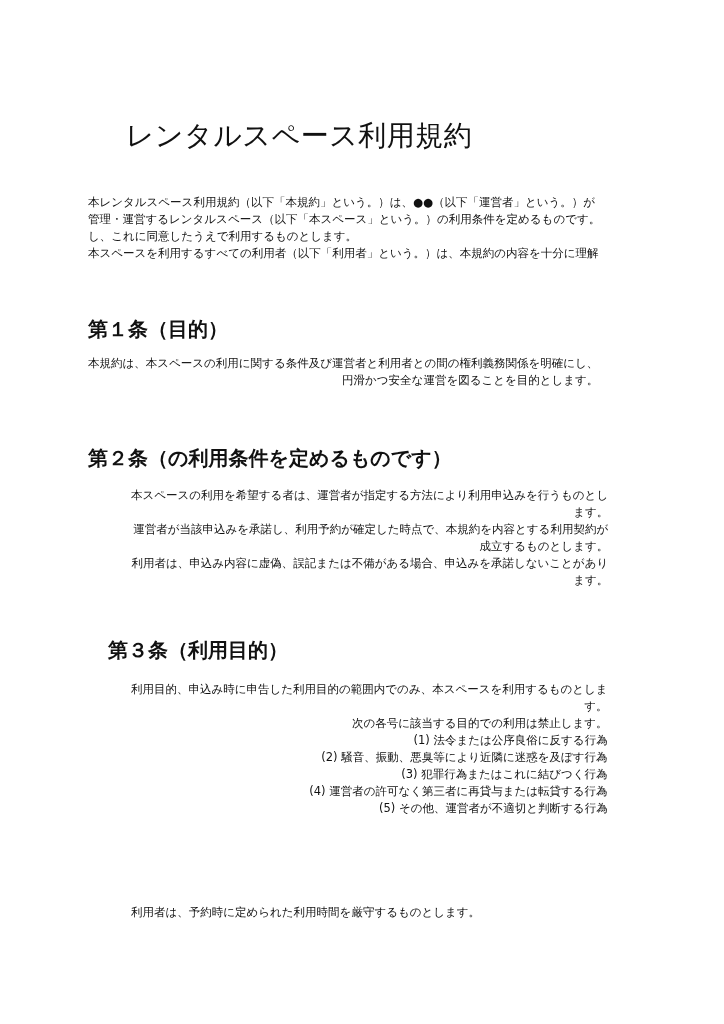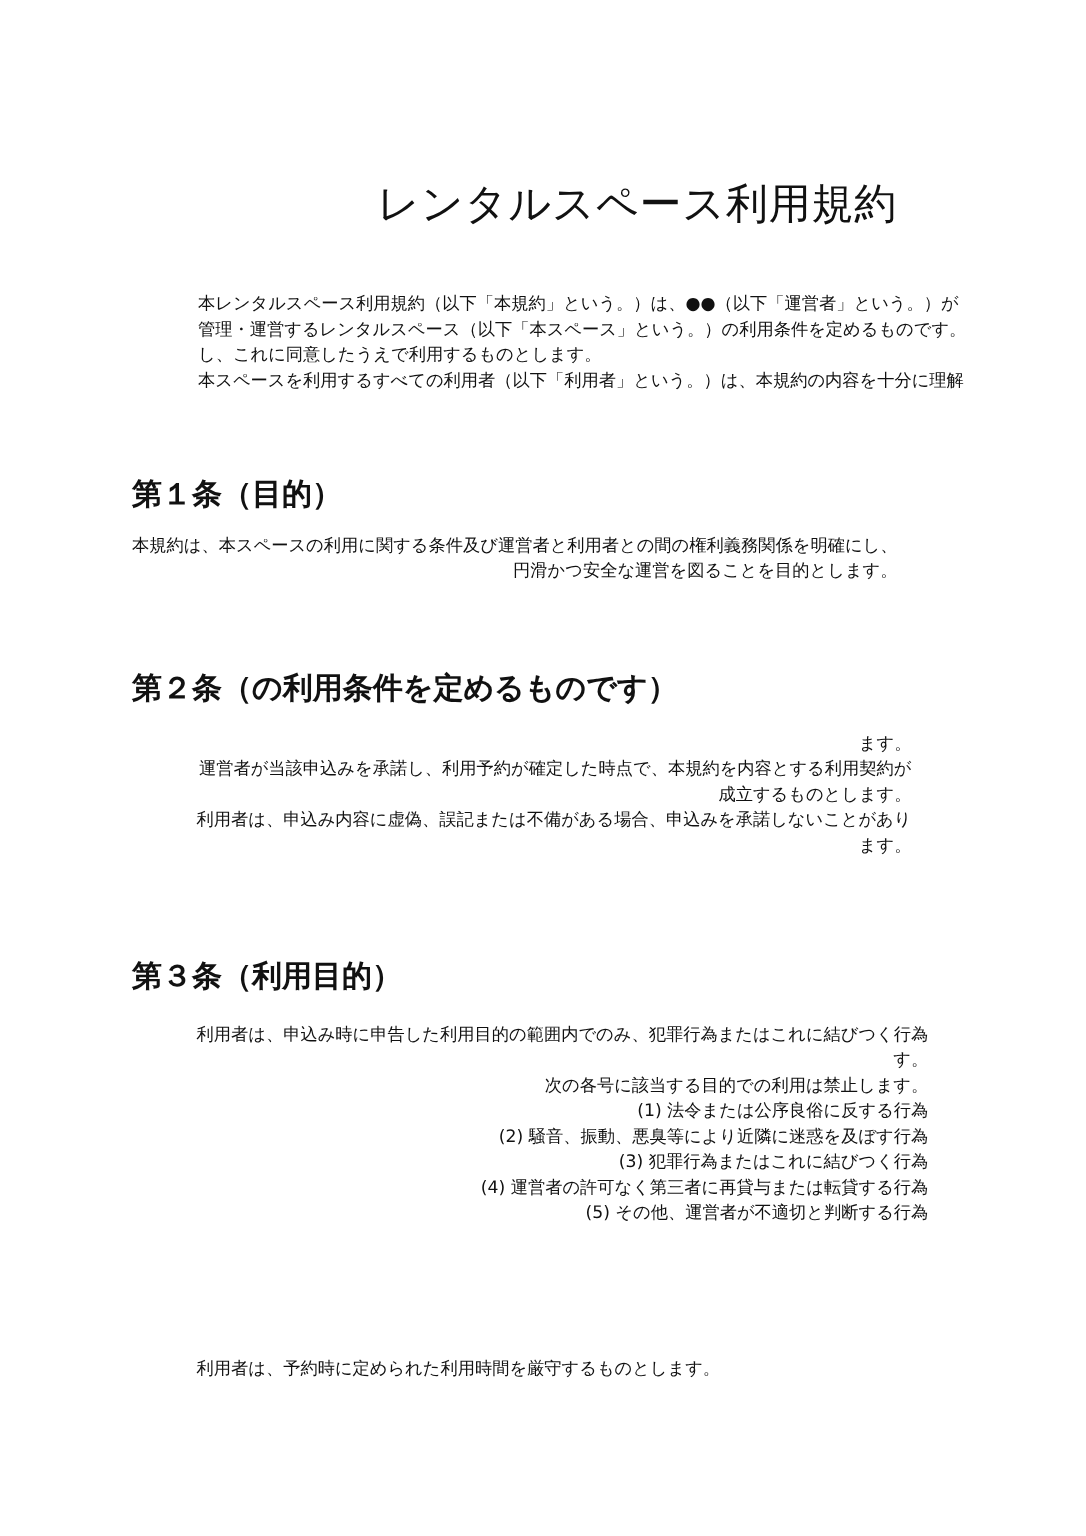--- a/index.html
+++ b/index.html
@@ -16,32 +16,31 @@
     }
     .page {
       position: absolute;
       left: 0; top: 0;
       width: 724px; height: 1024px;
     }
     .title {
       position: absolute;
       left: 0; width: 598px;
       top: 116px;
-      text-align: right;
+      text-align: center;
       font-size: 28px;
       font-weight: normal;
       letter-spacing: 0.5px;
       line-height: 40px;
     }
     .intro {
       position: absolute;
       left: 88px;
       top: 194px;
       width: 560px;
-      margin-left: 44px;
     }
     .line {
       display: block;
       font-size: 11.5px;
       line-height: 17px;
       white-space: nowrap;
     }
     .heading {
       position: absolute;
       left: 88px;
@@ -73,30 +72,31 @@
   </div>
 
   <h2 class="heading" style="top:315px;">第１条（目的）</h2>
   <div class="body-block indent0" style="top:355px;">
     <span class="line">本規約は、本スペースの利用に関する条件及び運営者と利用者との間の権利義務関係を明確にし、</span>
     <span class="line">円滑かつ安全な運営を図ることを目的とします。</span>
   </div>
 
   <h2 class="heading" style="top:444px;">第２条（の利用条件を定めるものです）</h2>
   <div class="body-block indent1" style="top:487px;">
+    <span class="line">本スペースの利用を希望する者は、運営者が指定する方法により利用申込みを行うものとし</span>
     <span class="line">ます。</span>
     <span class="line">運営者が当該申込みを承諾し、利用予約が確定した時点で、本規約を内容とする利用契約が</span>
     <span class="line">成立するものとします。</span>
     <span class="line">利用者は、申込み内容に虚偽、誤記または不備がある場合、申込みを承諾しないことがあり</span>
     <span class="line">ます。</span>
   </div>
 
-  <h2 class="heading" style="top:636px;">第３条（利用目的）</h2>
+  <h2 class="heading" style="top:636px;margin-left:20px;">第３条（利用目的）</h2>
   <div class="body-block indent1" style="top:681px;">
-    <span class="line">利用者は、申込み時に申告した利用目的の範囲内でのみ、犯罪行為またはこれに結びつく行為</span>
+    <span class="line">利用目的、申込み時に申告した利用目的の範囲内でのみ、本スペースを利用するものとしま</span>
     <span class="line">す。</span>
     <span class="line">次の各号に該当する目的での利用は禁止します。</span>
     <span class="line">(1) 法令または公序良俗に反する行為</span>
     <span class="line">(2) 騒音、振動、悪臭等により近隣に迷惑を及ぼす行為</span>
     <span class="line">(3) 犯罪行為またはこれに結びつく行為</span>
     <span class="line">(4) 運営者の許可なく第三者に再貸与または転貸する行為</span>
     <span class="line">(5) その他、運営者が不適切と判断する行為</span>
   </div>
 
   <div class="body-block indent1" style="top:904px;">

